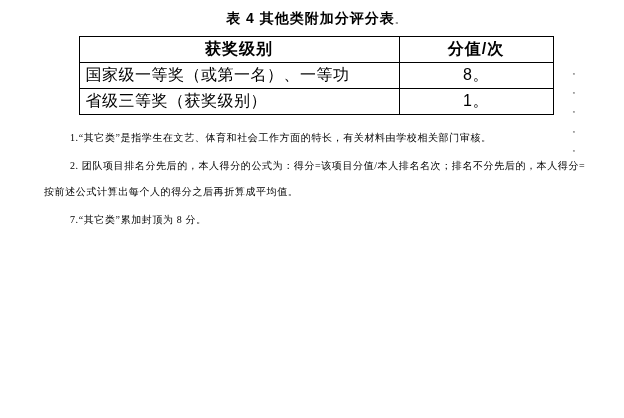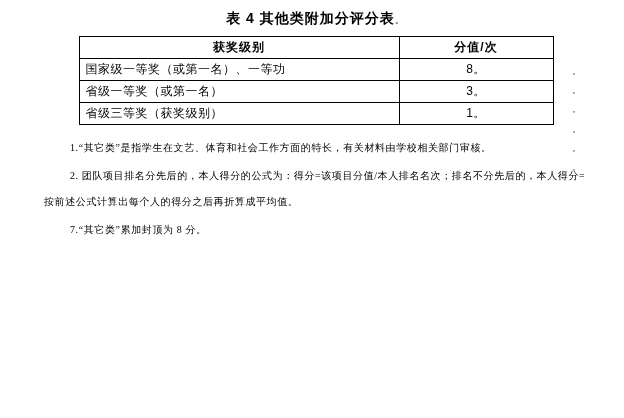--- a/index.html
+++ b/index.html
@@ -36,21 +36,21 @@
     font-size: 10px;
   }
   table.score-table {
     border-collapse: collapse;
     width: 474px;
     margin: 0 auto;
     table-layout: fixed;
   }
   table.score-table td, table.score-table th {
     border: 1px solid #000000;
-    font-size: 12px;
+    font-size: 16px;
     font-family: "Liberation Sans", "DejaVu Sans", sans-serif;
     padding: 2px 6px;
     height: 19px;
     box-sizing: border-box;
     font-weight: normal;
   }
   table.score-table thead th {
     text-align: center;
     font-weight: bold;
     letter-spacing: 1px;
@@ -112,24 +112,20 @@
           <th class="col-a">获奖级别</th>
           <th class="col-b">分值/次</th>
         </tr>
       </thead>
       <tbody>
         <tr>
           <td class="cat">国家级一等奖（或第一名）、一等功</td>
           <td class="val">8。</td>
         </tr>
         <tr>
-          <td class="cat">省级一等奖（或第一名）</td>
-          <td class="val">3。</td>
-        </tr>
-        <tr>
           <td class="cat">省级三等奖（获奖级别）</td>
           <td class="val">1。</td>
         </tr>
       </tbody>
     </table>
     <div class="edge-marks">
       <div>。</div>
       <div>。</div>
       <div>。</div>
       <div>。</div>

